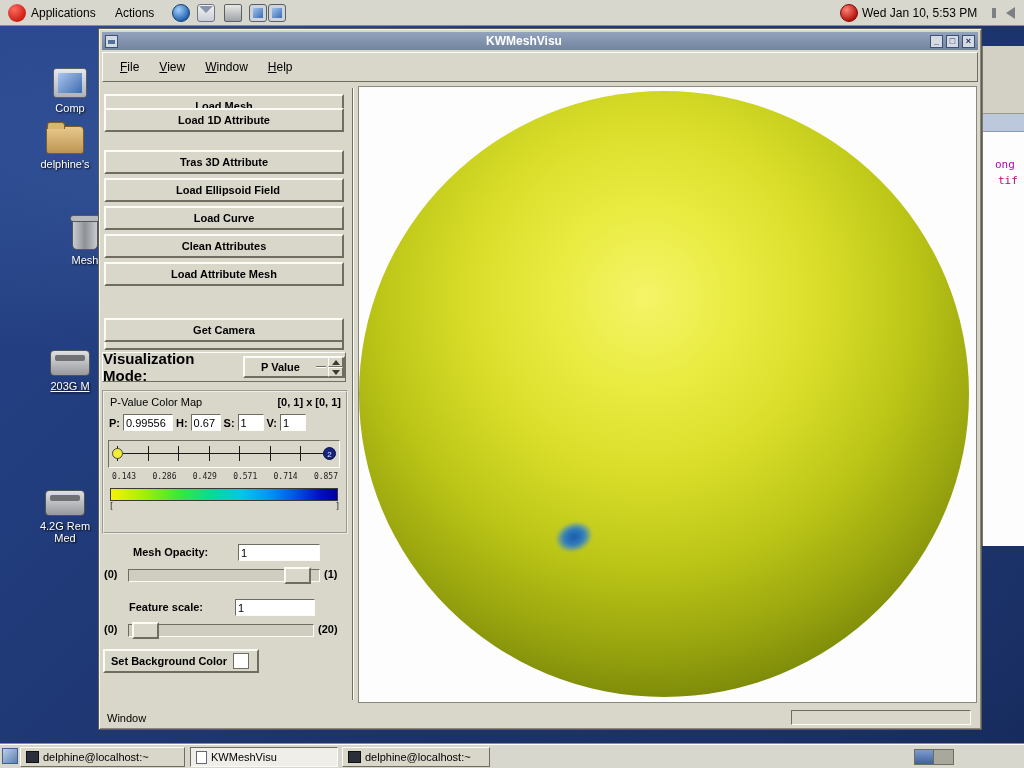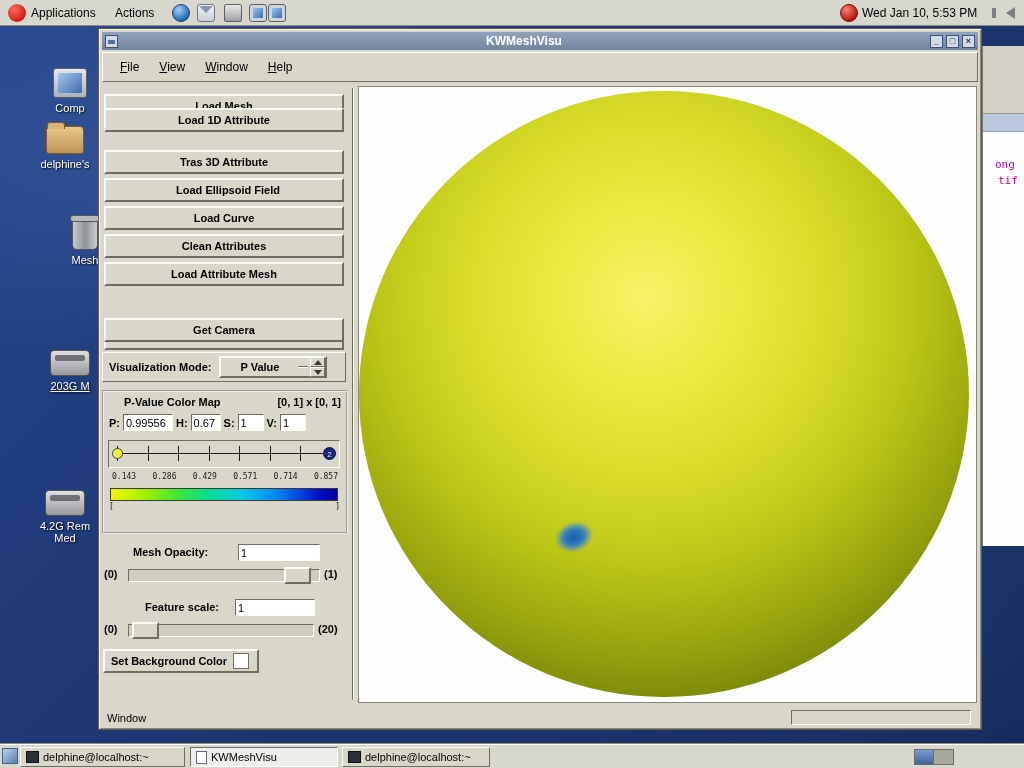--- a/index.html
+++ b/index.html
@@ -61,32 +61,32 @@
     color:#1c3precision060; color:#1c3060; font-size:9px; line-height:11px; text-align:center; font-weight:bold; }
   .tb-menu { width:13px; height:13px; margin-left:3px; background:#d5dae3; border:1px solid #3c5278; position:relative; }
   .tb-menu:after { content:""; position:absolute; left:2px; top:4px; right:2px; height:4px; background:#51719e; }
   .menubar { position:absolute; left:3px; top:23px; right:3px; height:30px; display:flex; align-items:center; padding-left:8px; gap:2px; }
   .menu-item { font-size:12px; color:#000; padding:3px 9px; }
 
   
   .toolbtn { position:absolute; left:104px; width:240px; height:24px; font-size:11px; font-weight:bold;
     display:flex; align-items:center; justify-content:center; color:#000; }
   .viz-row { position:absolute; left:102px; top:352px; width:244px; height:30px; display:flex; align-items:center; }
-  .viz-label { font-size:11px; font-weight:bold; margin-left:6px; }
+  .viz-label { font-size:15px; font-weight:bold; }
   .viz-drop { margin-left:8px; width:108px; height:22px; display:flex; align-items:center; position:relative; }
   .viz-drop .val { flex:1; text-align:center; font-size:11px; font-weight:bold; }
   .viz-dash { width:10px; height:2px; background:#6f6d60; border-bottom:1px solid #fff; margin-right:2px; }
   .spinner { width:15px; height:20px; display:flex; flex-direction:column; }
   .spin-cell { flex:1; display:flex; align-items:center; justify-content:center; }
   .arr-up { width:0; height:0; border-left:4px solid transparent; border-right:4px solid transparent; border-bottom:5px solid #3b3a33; }
   .arr-dn { width:0; height:0; border-left:4px solid transparent; border-right:4px solid transparent; border-top:5px solid #3b3a33; }
 
   
   .cmap { position:absolute; left:102px; top:390px; width:246px; height:144px; border:2px groove #efeee6; }
-  .cmap-title { position:absolute; left:20px; top:4px; font-size:11px; font-weight:bold; }
+  .cmap-title { position:absolute; left:6px; top:4px; font-size:11px; font-weight:normal; }
   .cmap-range { position:absolute; right:5px; top:4px; font-size:11px; font-weight:bold; }
   .fieldrow { position:absolute; left:5px; top:22px; display:flex; align-items:center; gap:3px; }
   .flabel { font-size:11px; font-weight:bold; }
   .finput { height:17px; border:1px solid; border-color:#6f6d60 #fcfcf6 #fcfcf6 #6f6d60; background:#fff; font-size:11px; padding:0 2px; font-family:"Liberation Sans",sans-serif; }
   .cslider { position:absolute; left:4px; top:48px; width:232px; height:28px; }
   .cslider .hline { position:absolute; left:5px; right:5px; top:12px; height:1px; background:#1a1a1a; }
   .cslider .ticks { position:absolute; left:8px; right:8px; top:5px; height:15px;
     background:repeating-linear-gradient(to right, #1a1a1a 0 1px, transparent 1px 30.5px); }
   .h-left { position:absolute; left:3px; top:7px; width:11px; height:11px; border-radius:50%; background:#f2ee37; border:1px solid #444; }
   .h-right { position:absolute; right:3px; top:6px; width:13px; height:13px; border-radius:50%; background:#16247e; border:1px solid #0a1240;
@@ -247,21 +247,21 @@
       <span class="gmark" style="right:6px;">]</span>
     </div>
 
     <span class="row-label" style="left:133px; top:546px;">Mesh Opacity:</span>
     <input class="finput" style="position: absolute; left: 238px; top: 544px; width: 82px;" value="1">
     <span class="minmax" style="left:104px; top:568px;">(0)</span>
     <div class="groove in1" style="left:128px; top:569px; width:192px; background:#cfccc0;"></div>
     <div class="handle out" style="left:284px; top:567px;"></div>
     <span class="minmax" style="left:324px; top:568px;">(1)</span>
 
-    <span class="row-label" style="left:145px; top:601px;">Feature scale:</span>
+    <span class="row-label" style="left:129px; top:601px;">Feature scale:</span>
     <input class="finput" style="position: absolute; left: 235px; top: 599px; width: 80px;" value="1">
     <span class="minmax" style="left:104px; top:623px;">(0)</span>
     <div class="groove in1" style="left:128px; top:624px; width:186px; background:#cfccc0;"></div>
     <div class="handle out" style="left:132px; top:622px;"></div>
     <span class="minmax" style="left:318px; top:623px;">(20)</span>
 
     <div class="bgbtn out">
       <span class="lbl">Set Background Color</span>
       <span class="swatch"></span>
     </div>

